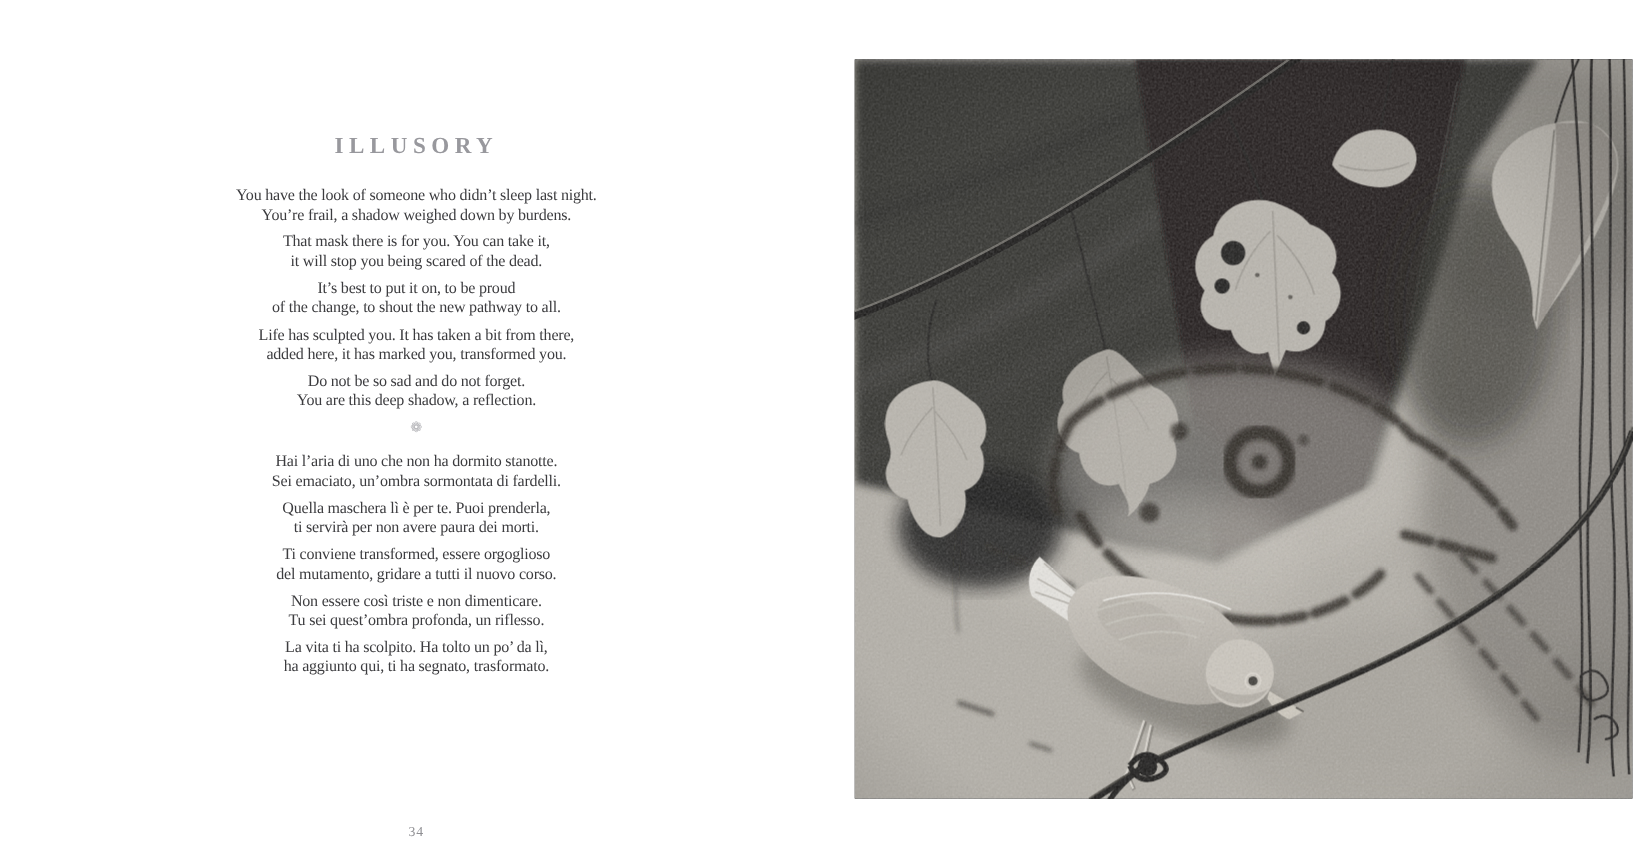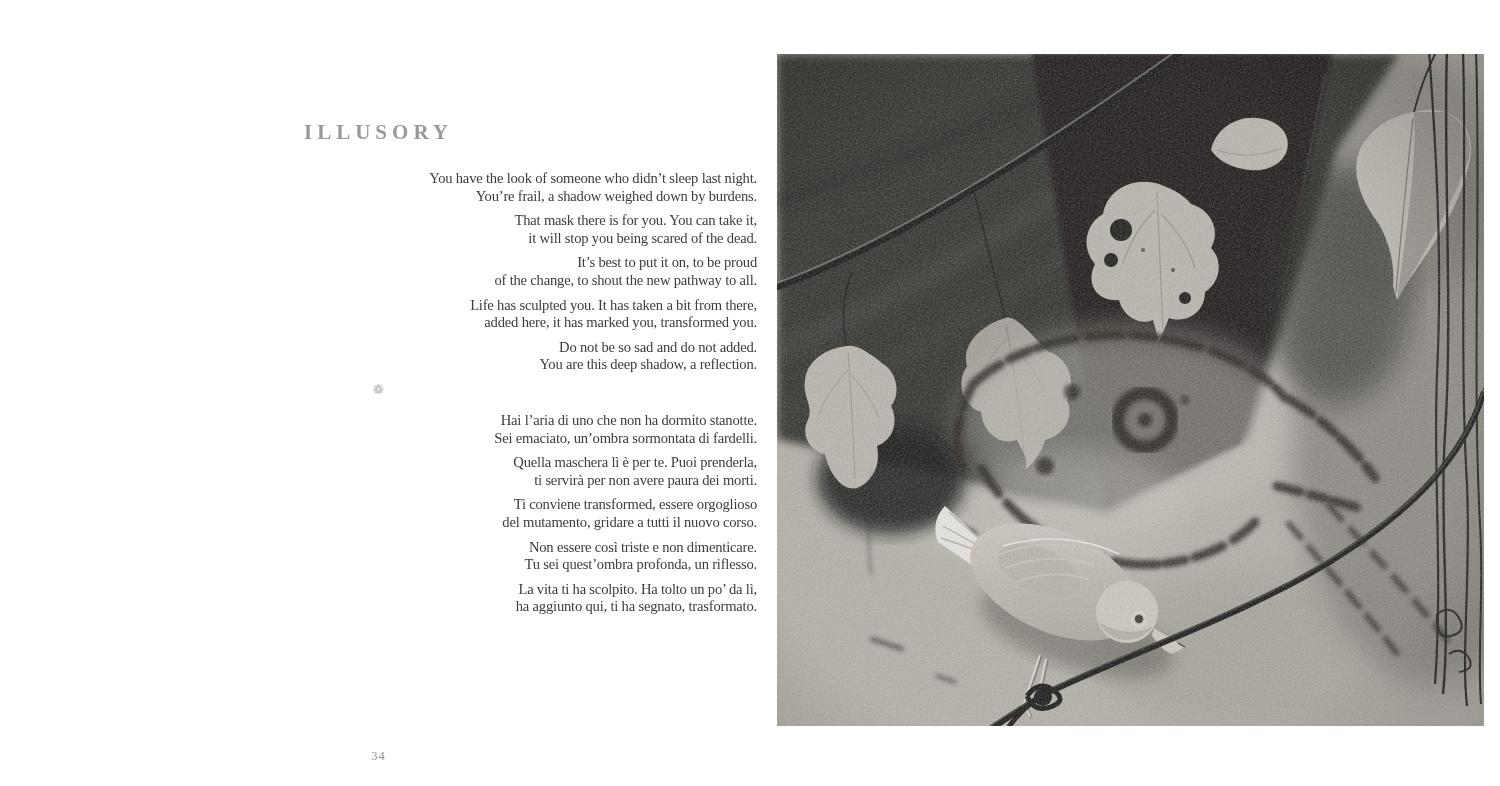--- a/index.html
+++ b/index.html
@@ -14,21 +14,21 @@
   .poem{
     position:absolute;top:120px;left:0;right:0;text-align:center;
     color:var(--ink,#3c3c3f);
   }
   .poem-title{
     font-size:21px;font-weight:700;letter-spacing:5px;color:var(--title,#98989d);
     margin:0 0 25px 0;
   }
   .stanza{margin:0 0 7px 0;}
   .stanza .line{
-    font-size:14.6px;line-height:17.6px;letter-spacing:-0.2px;white-space:nowrap;text-align:right;
+    font-size:14.6px;line-height:17.6px;letter-spacing:-0.2px;white-space:nowrap;
   }
   .ornament{
     font-family:"DejaVu Sans",sans-serif;
     font-size:13px;color:#b2b2b6;margin:8px 0 15px 0;
   }
   .pagenum{
     position:absolute;bottom:22px;left:0;right:0;text-align:center;
     font-size:12.5px;letter-spacing:1px;color:var(--pagenum,#8f8f93);
   }
   .photo-frame{
@@ -54,21 +54,21 @@
     </div>
     <div class="stanza">
       <div class="line">It’s best to put it on, to be proud</div>
       <div class="line">of the change, to shout the new pathway to all.</div>
     </div>
     <div class="stanza">
       <div class="line">Life has sculpted you. It has taken a bit from there,</div>
       <div class="line">added here, it has marked you, transformed you.</div>
     </div>
     <div class="stanza">
-      <div class="line">Do not be so sad and do not added.</div>
+      <div class="line">Do not be so sad and do not forget.</div>
       <div class="line">You are this deep shadow, a reflection.</div>
     </div>
 
     <div class="ornament">❁</div>
 
     <div class="stanza">
       <div class="line">Hai l’aria di uno che non ha dormito stanotte.</div>
       <div class="line">Sei emaciato, un’ombra sormontata di fardelli.</div>
     </div>
     <div class="stanza">

